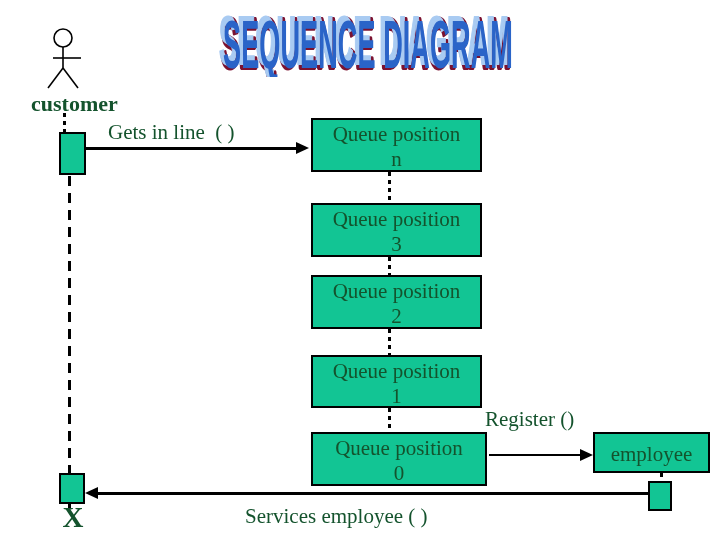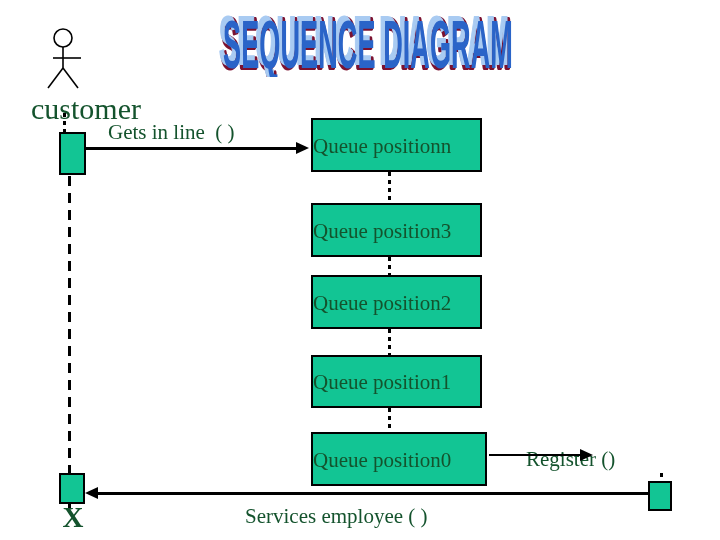--- a/index.html
+++ b/index.html
@@ -7,21 +7,21 @@
     position:relative;width:720px;height:540px;background:#ffffff;overflow:hidden;
     font-family:"Liberation Serif", serif;color:#14532d;
   }
   .abs{position:absolute;}
   .label{font-size:21px;white-space:pre;line-height:1.1;}
   
   .gbox{
     position:absolute;background:#12C594;border:2px solid #000;box-sizing:border-box;
   }
   .qbox{
-    left:311px;width:171px;display:flex;flex-direction:row;align-items:center;
+    left:311px;width:171px;display:flex;flex-direction:column;align-items:center;
     justify-content:flex-start;font-size:21px;line-height:25px;padding-top:2px;text-align:center;
   }
   
   .dash-long{width:3px;background:repeating-linear-gradient(to bottom,#000 0 10px,transparent 10px 17px);}
   .dash-fine{width:3px;background:repeating-linear-gradient(to bottom,#000 0 4px,transparent 4px 8px);}
   
   .hline{height:3px;background:#000;}
   .arr-r{width:0;height:0;border-top:6px solid transparent;border-bottom:6px solid transparent;border-left:13px solid #000;}
   .arr-l{width:0;height:0;border-top:6px solid transparent;border-bottom:6px solid transparent;border-right:13px solid #000;}
   .x-mark{font-size:29px;font-weight:bold;width:30px;text-align:center;line-height:1;}
@@ -40,21 +40,21 @@
   </svg>
 
   <svg class="abs" style="left:40px;top:22px;" width="56" height="70" viewBox="0 0 56 70">
     <circle cx="23" cy="16" r="9" fill="none" stroke="#000" stroke-width="1.6"></circle>
     <line x1="23" y1="25" x2="23" y2="46" stroke="#000" stroke-width="1.6"></line>
     <line x1="13" y1="36" x2="41" y2="36" stroke="#000" stroke-width="1.6"></line>
     <line x1="23" y1="46" x2="8" y2="66" stroke="#000" stroke-width="1.6"></line>
     <line x1="23" y1="46" x2="38" y2="66" stroke="#000" stroke-width="1.6"></line>
   </svg>
 
-  <div class="abs label" style="left:31px;top:92px;font-size:30px;">customer</div>
+  <div class="abs label" style="left:31px;top:92px;font-size:22px;font-weight:bold;">customer</div>
 
   <div class="abs dash-fine" style="left:63px;top:113px;height:19px;"></div>
   <div class="abs gbox" style="left:59px;top:132px;width:27px;height:43px;"></div>
   <div class="abs dash-long" style="left:68px;top:176px;height:297px;"></div>
   <div class="abs gbox" style="left:59px;top:473px;width:26px;height:31px;"></div>
   <div class="abs dash-fine" style="left:68px;top:504px;height:9px;"></div>
   <div class="abs x-mark" style="left:58px;top:503px;">X</div>
 
   <div class="abs label" style="left:108px;top:121px;">Gets in line  ( )</div>
   <div class="abs hline" style="left:86px;top:147px;width:212px;"></div>
@@ -82,24 +82,27 @@
     <span>Queue position</span>
     <span>1</span>
   </div>
   <div class="abs dash-fine" style="left:388px;top:408px;height:24px;"></div>
 
   <div class="gbox qbox" style="top:432px;height:54px;width:176px;">
     <span>Queue position</span>
     <span>0</span>
   </div>
 
-  <div class="abs label" style="left:485px;top:448px;margin-left:41px;">Register ()</div>
+  <div class="abs label" style="left:485px;top:408px;">Register ()</div>
   <div class="abs hline" style="left:489px;top:454px;width:92px;height:2px;"></div>
   <div class="abs arr-r" style="left:580px;top:449px;"></div>
 
+  <div class="gbox emp-box" style="left:593px;top:432px;width:117px;height:41px;">
+    <span>employee</span>
+  </div>
   <div class="abs dash-fine" style="left:660px;top:473px;height:8px;"></div>
   <div class="abs gbox" style="left:648px;top:481px;width:24px;height:30px;"></div>
 
   <div class="abs hline" style="left:97px;top:492px;width:551px;"></div>
   <div class="abs arr-l" style="left:85px;top:487px;"></div>
   <div class="abs label" style="left:245px;top:505px;">Services employee ( )</div>
 
 </div>
 
 </body></html>

